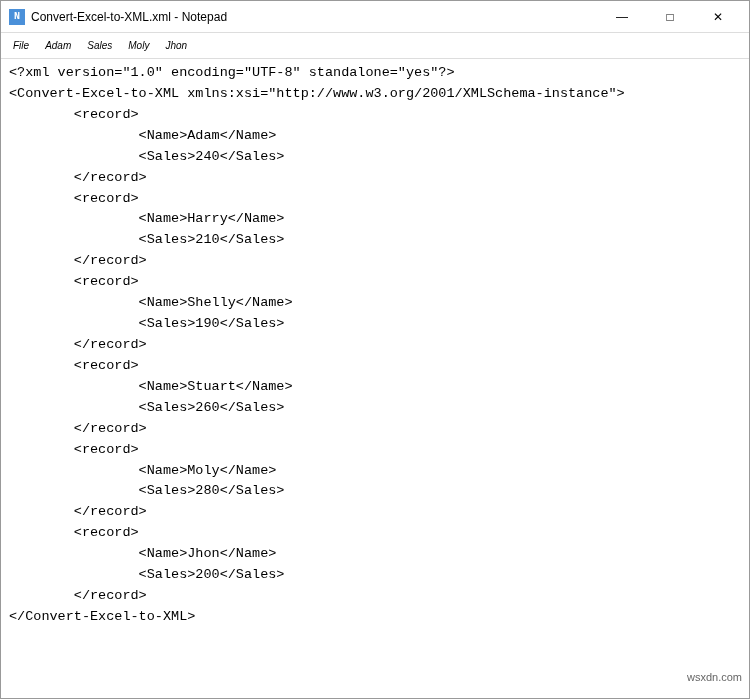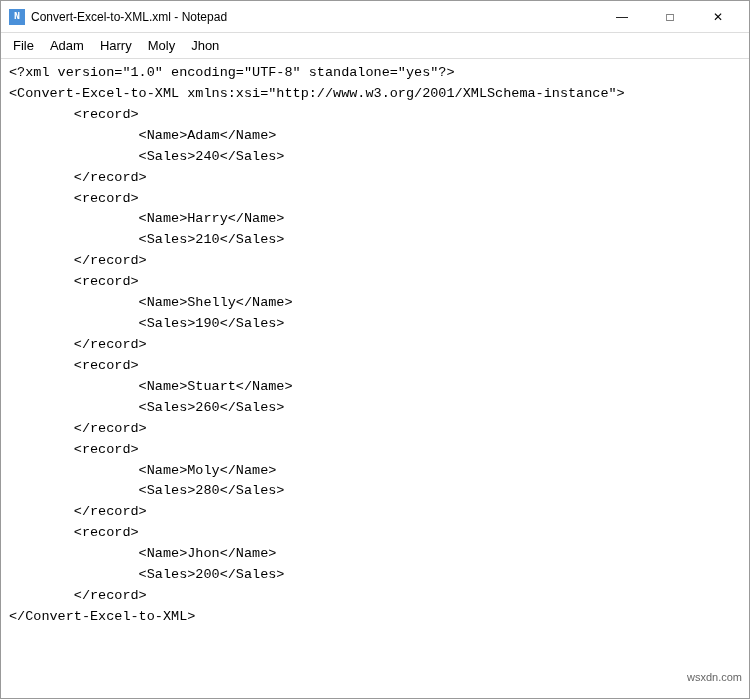--- a/index.html
+++ b/index.html
@@ -82,21 +82,22 @@
       color: #000;
     }
 
     .menu-bar {
       height: 26px;
       display: flex;
       align-items: center;
       border-bottom: 1px solid #ddd;
       padding: 0 4px;
       font-family: 'Segoe UI', Arial, sans-serif;
-      font-size: 13px;
+      font-size: 10px;
+      font-style: italic;
     }
 
     .menu-item {
       padding: 2px 8px;
       cursor: pointer;
       color: #000;
     }
 
     .content-area {
       flex: 1;
@@ -149,21 +150,21 @@
     <div class="title-bar-controls">
       <button class="title-btn">—</button>
       <button class="title-btn">□</button>
       <button class="title-btn close">✕</button>
     </div>
   </div>
 
   <div class="menu-bar">
     <span class="menu-item">File</span>
     <span class="menu-item">Adam</span>
-    <span class="menu-item">Harry</span>
+    <span class="menu-item">Sales</span>
     <span class="menu-item">Moly</span>
     <span class="menu-item">Jhon</span>
   </div>
 
   <div class="content-area" id="content-area">&lt;?xml version="1.0" encoding="UTF-8" standalone="yes"?&gt;
 &lt;Convert-Excel-to-XML xmlns:xsi="http://www.w3.org/2001/XMLSchema-instance"&gt;
         &lt;record&gt;
                 &lt;Name&gt;Adam&lt;/Name&gt;
                 &lt;Sales&gt;240&lt;/Sales&gt;
         &lt;/record&gt;

